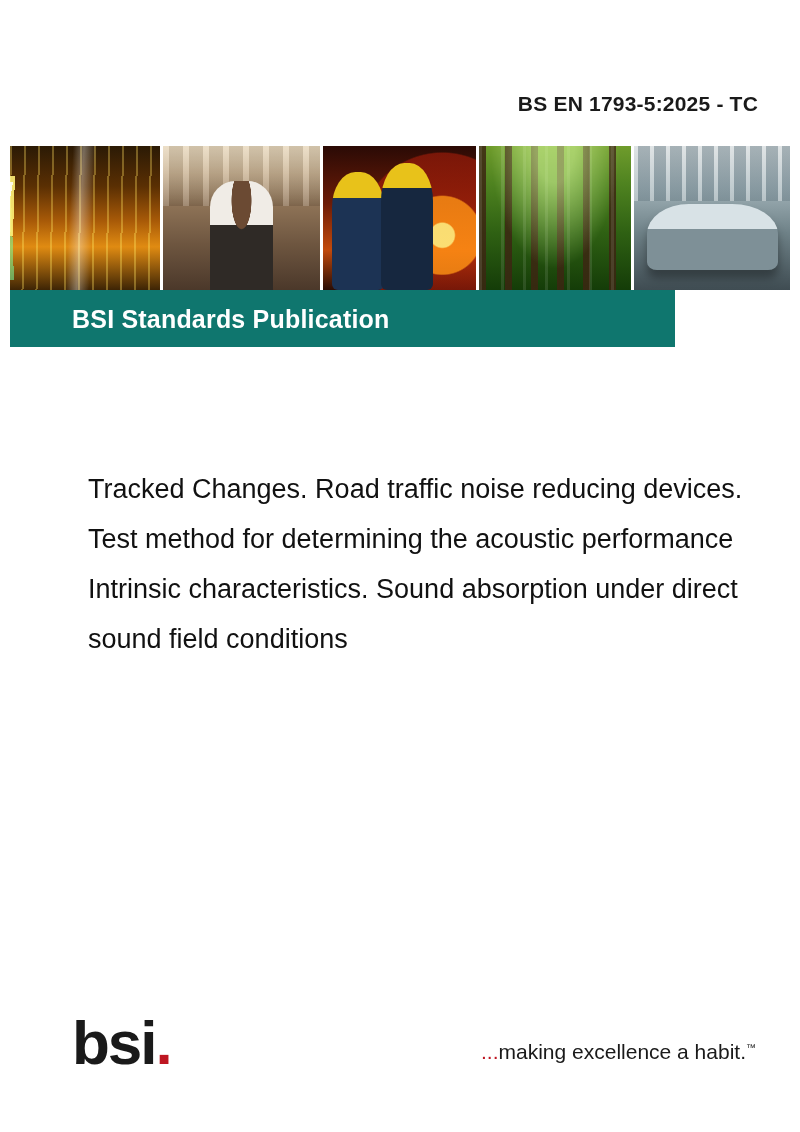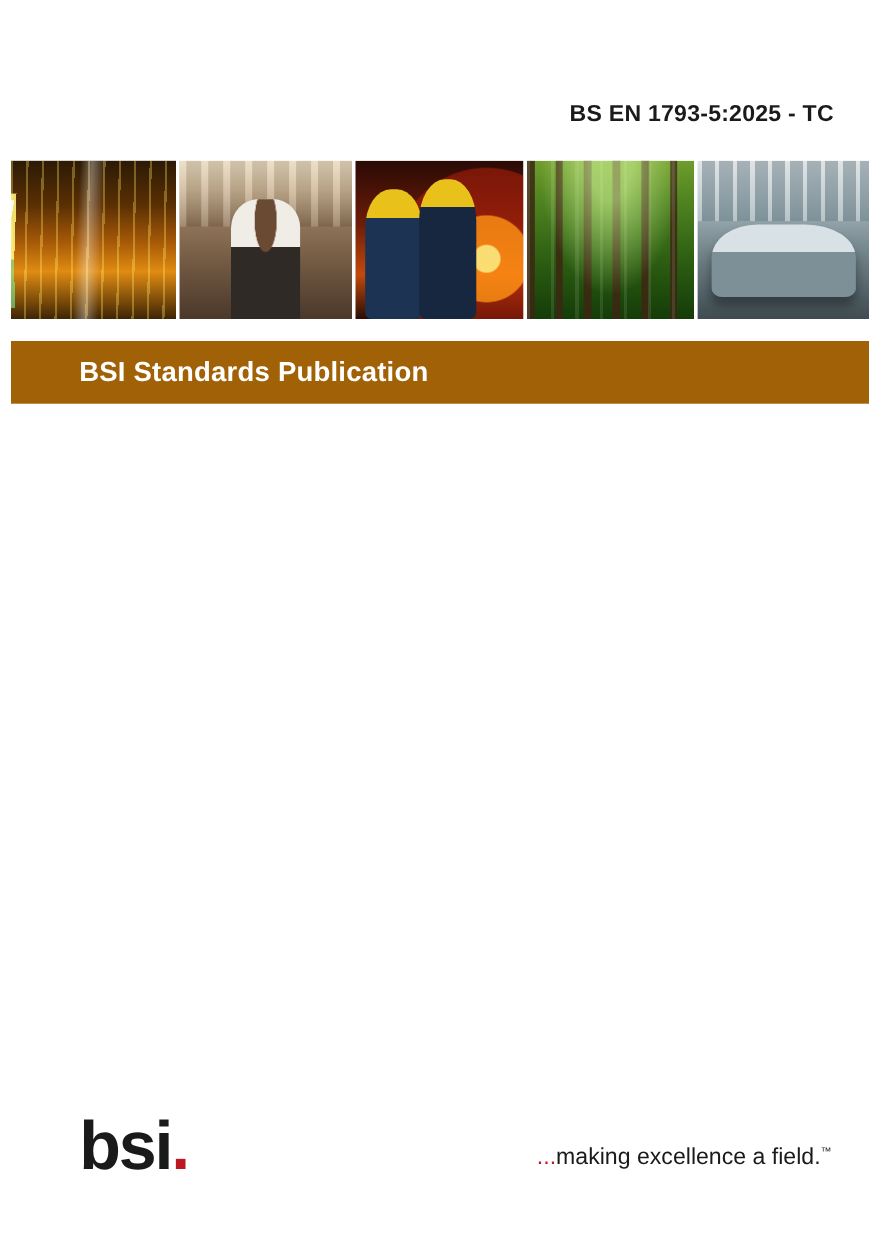--- a/index.html
+++ b/index.html
@@ -151,24 +151,23 @@
     background: linear-gradient(180deg, #d8e2e6 0 38%, #7e9097 38% 100%);
     border-radius: 42px 46px 10px 10px / 30px 30px 8px 8px;
     box-shadow: 0 8px 10px rgba(0,0,0,0.35);
   }
 
   
   .banner {
     position: absolute;
     left: 10px;
     top: 290px;
-    width: 780px;
+    width: 665px;
     height: 57px;
-    background: #a16207;
-    margin-top: 20px;
+    background: #0f766e;
   }
   .banner-title {
     position: absolute;
     left: 62px;
     top: 50%;
     transform: translateY(-50%);
     color: #ffffff;
     font-size: 25px;
     font-weight: 700;
     letter-spacing: 0.2px;
@@ -235,22 +234,23 @@
     </div>
     <div class="cell cell-5">
       <div class="img-car"></div>
     </div>
   </div>
 
   <div class="banner">
     <div class="banner-title">BSI Standards Publication</div>
   </div>
 
+  <div class="main-title">Tracked Changes. Road traffic noise reducing devices. Test method for determining the acoustic performance Intrinsic characteristics. Sound absorption under direct sound field conditions</div>
 
   <div class="logo">
     <span>bsi</span><span class="dot">.</span>
   </div>
 
   <div class="tagline">
-    <span class="lead">...</span><span>making excellence a field.</span><span class="tm">™</span>
+    <span class="lead">...</span><span>making excellence a habit.</span><span class="tm">™</span>
   </div>
 
 </div>
 
 </body></html>

